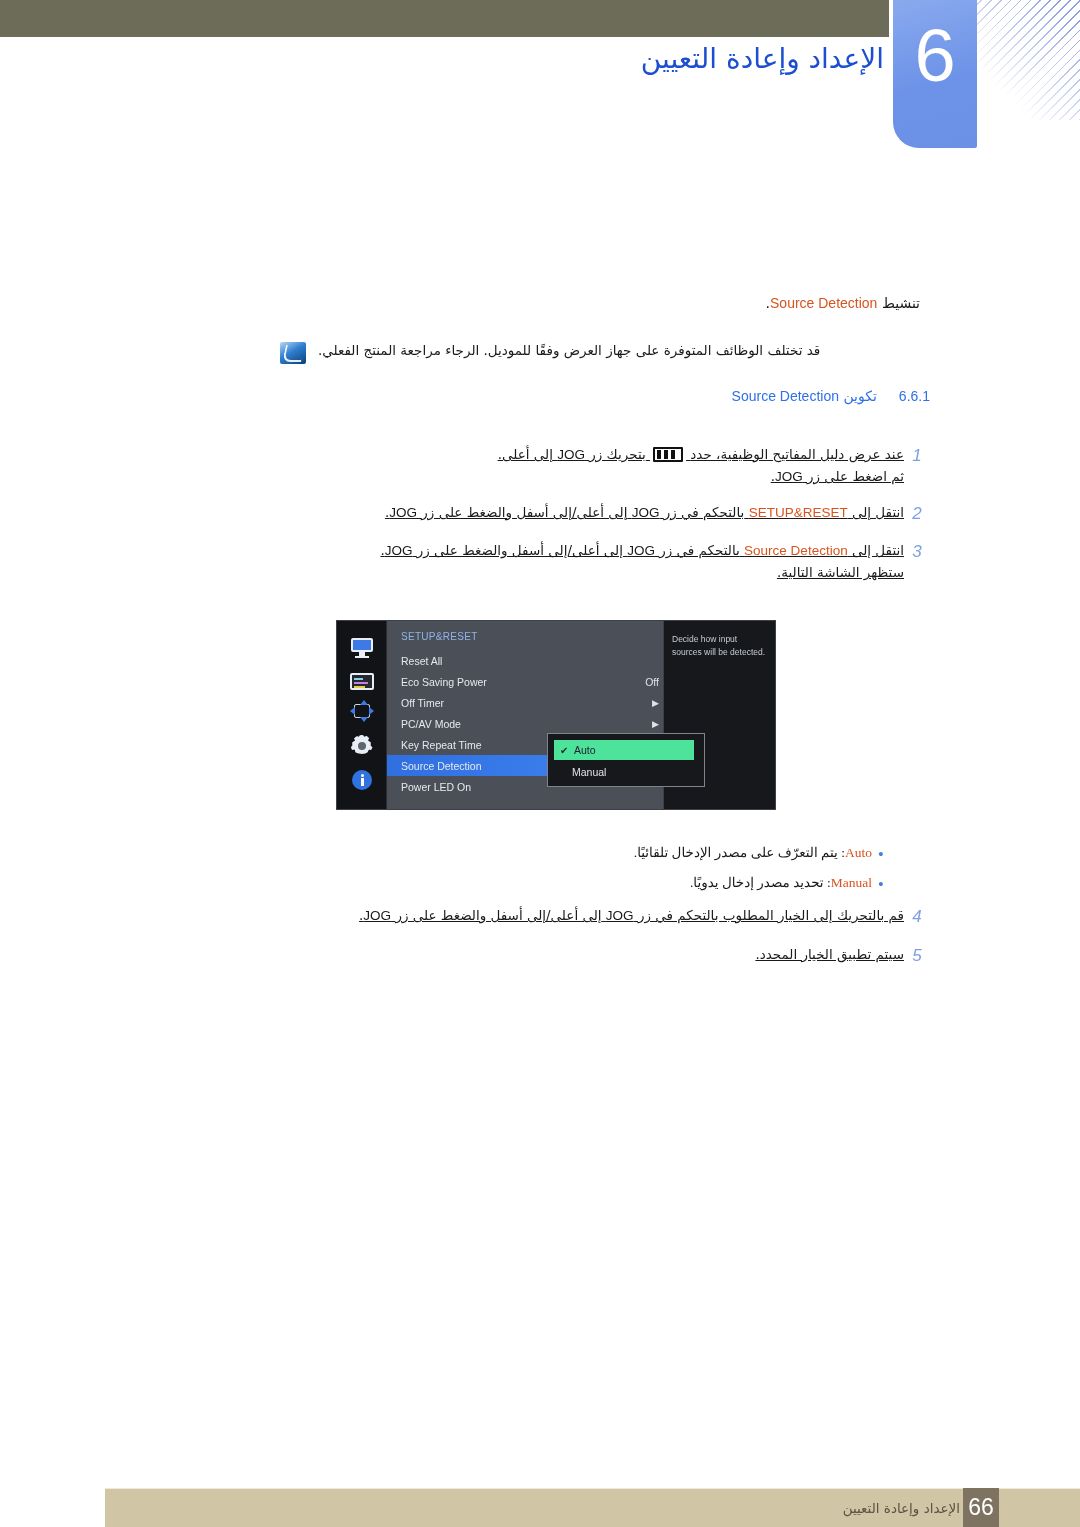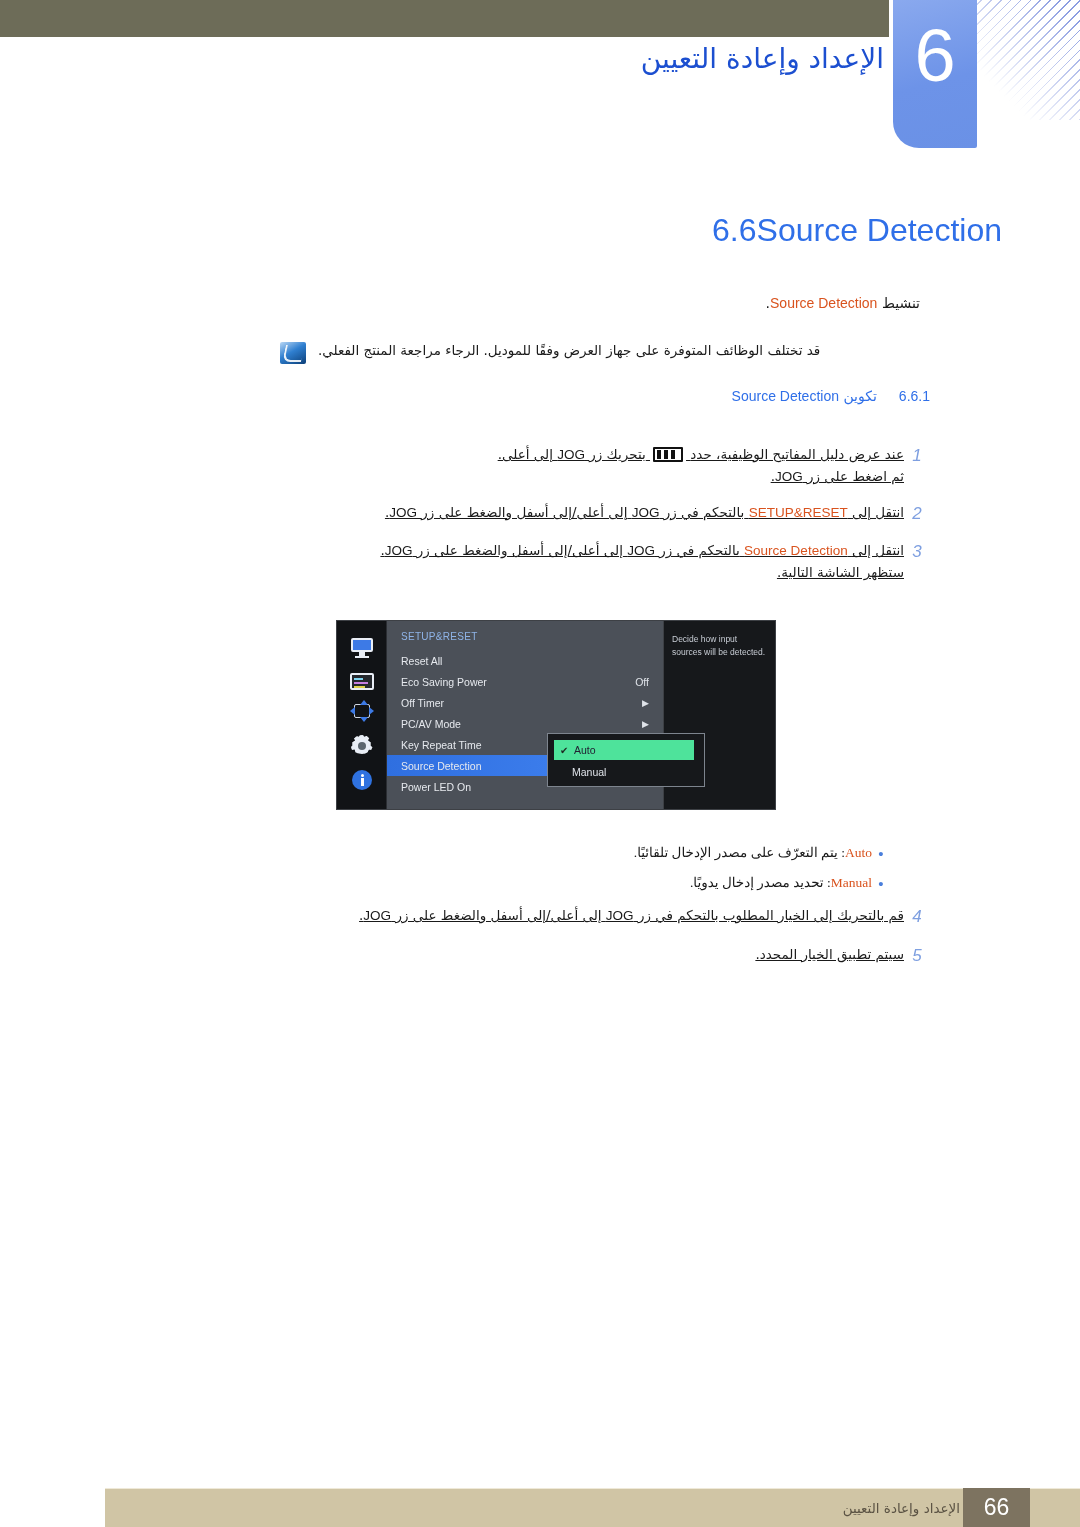--- a/index.html
+++ b/index.html
@@ -263,21 +263,21 @@
     color: #8fb4e8;
     font-size: 10px;
     letter-spacing: 0.3px;
     padding: 0 0 8px 14px;
     font-family: "Liberation Sans", sans-serif;
   }
   .osd-row {
     height: 21px;
     display: flex;
     align-items: center;
-    padding: 0 14px 0 14px;
+    padding: 0 4px 0 14px;
     color: #e6e9ee;
     font-size: 10.5px;
     justify-content: space-between;
     text-align: center;
   }
   .osd-row.selected {
     background: linear-gradient(90deg, #2f6fe0 0%, #3b7ceb 100%);
     width: 160px;
     padding-right: 0;
   }
@@ -360,21 +360,21 @@
   .footer-bar {
     position: absolute;
     left: 105px; top: 1488px;
     width: 975px; height: 39px;
     background: #d0c5a5;
     border-top: 1px solid #efe9d8;
   }
   .footer-num {
     position: absolute;
     left: 963px; top: 1488px;
-    width: 67px; height: 39px;
+    width: 36px; height: 39px;
     background: #7d7360;
     color: #ffffff;
     font-size: 23px;
     display: flex;
     align-items: center;
     justify-content: center;
   }
   .footer-text {
     position: absolute;
     right: 120px; top: 1488px;
@@ -393,23 +393,20 @@
 <div class="page">
 
   <div class="header-bar"></div>
   <div class="corner-pattern"></div>
 
   <div class="chapter-tab">
     <div class="chapter-num">6</div>
   </div>
   <div class="chapter-title">الإعداد وإعادة التعيين</div>
 
-  <div class="sec-title">
-    <span class="num">6.6</span><span>Source Detection</span>
-  </div>
 
   <div class="sec-sub">
     <span class="ar">تنشيط</span><span>&nbsp;</span><span class="en">Source Detection</span><span class="ar">.</span>
   </div>
 
   <div class="note-row">
     <div class="note-icon"></div>
     <div class="note-text">قد تختلف الوظائف المتوفرة على جهاز العرض وفقًا للموديل. الرجاء مراجعة المنتج الفعلي.</div>
   </div>
 

